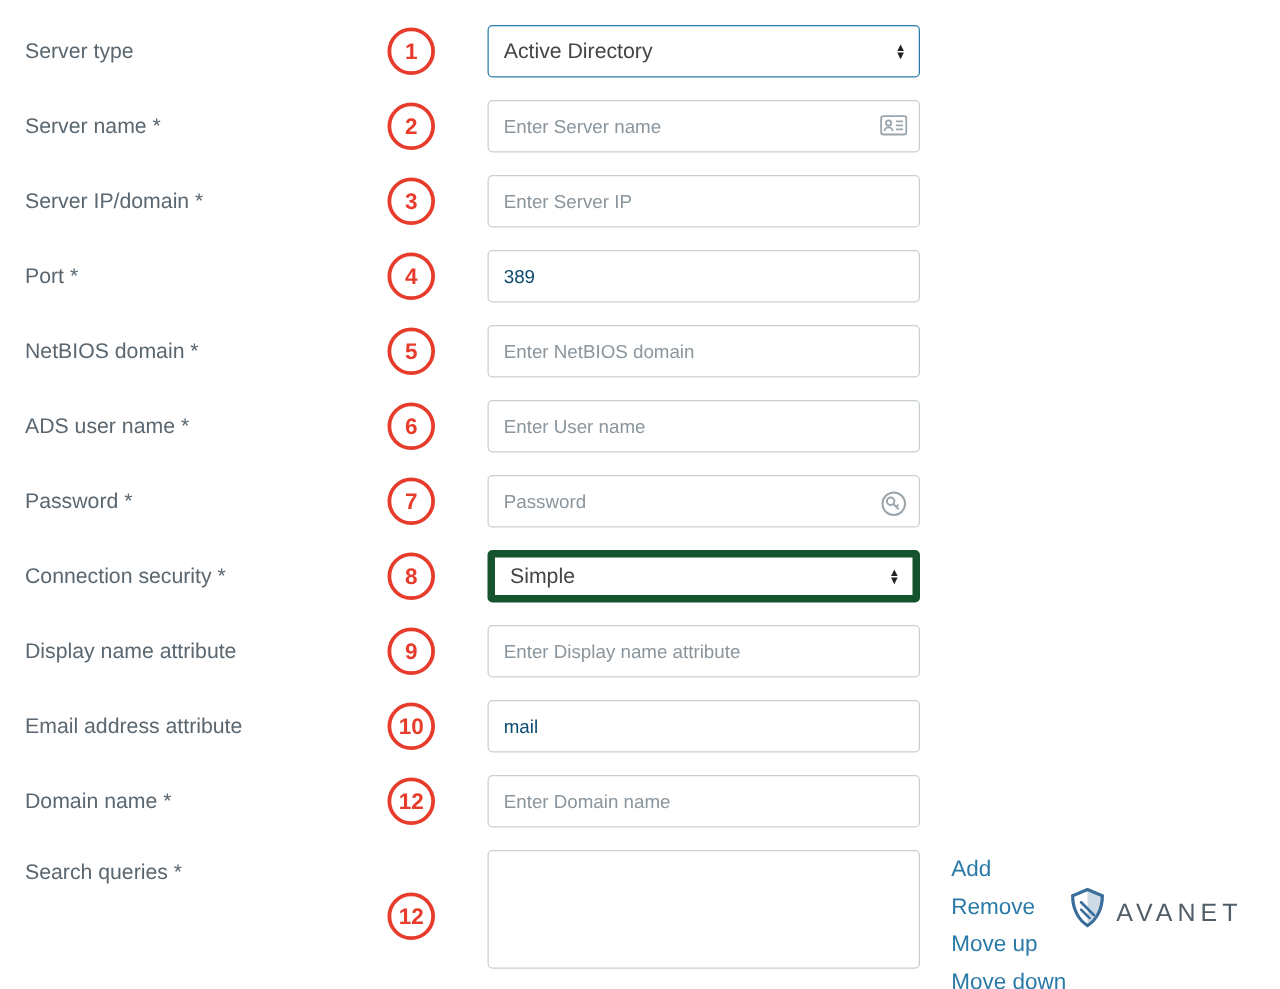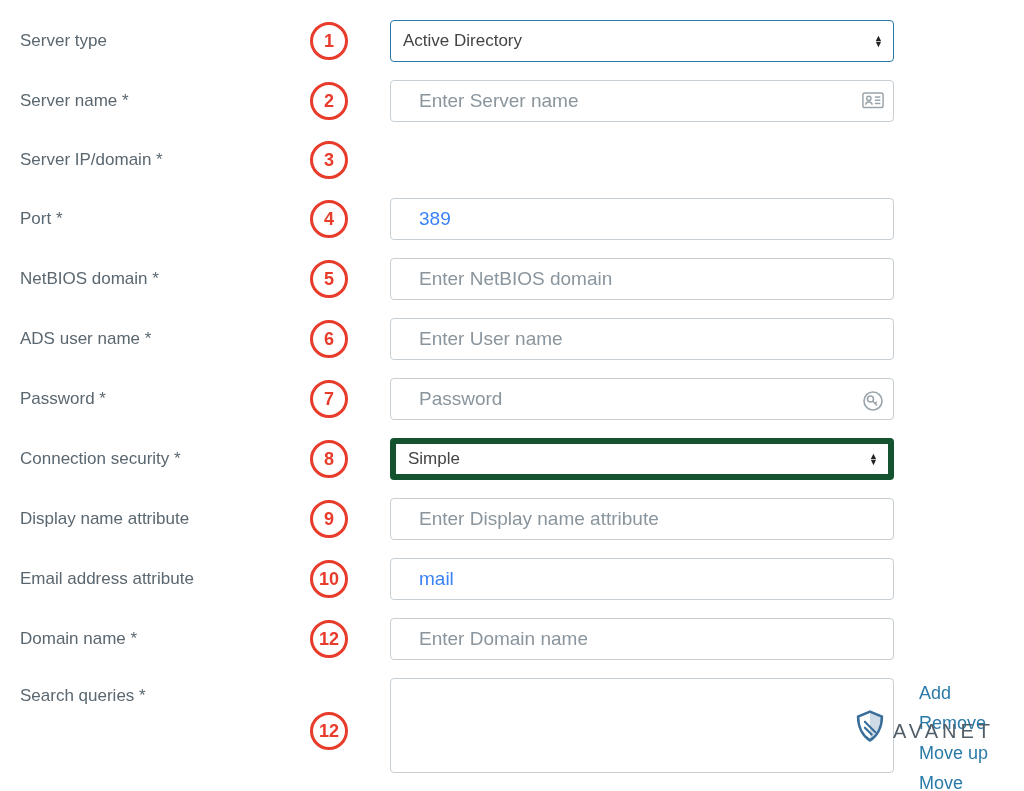--- a/index.html
+++ b/index.html
@@ -36,21 +36,21 @@
     border: 3px solid #e73b2b;
     border-radius: 50%;
     display: flex;
     align-items: center;
     justify-content: center;
     color: #e73b2b;
     font-weight: 700;
     font-size: 18px;
   }
   .input-col {
-    width: 504px;
+    width: 346px;
     flex-shrink: 0;
     position: relative;
   }
   .select-wrap {
     position: relative;
     width: 100%;
     height: 42px;
     border: 1.5px solid #2a7aa8;
     border-radius: 4px;
     background: #fff;
@@ -72,23 +72,23 @@
     line-height: 6px;
     font-size: 9px;
     color: #222;
   }
   input.text-input {
     width: 100%;
     height: 42px;
     border: 1px solid #c7cfd4;
     border-radius: 4px;
     background: #fff;
-    padding: 0 36px 0 28px;
-    font-size: 19px;
-    color: #3b82f6;
+    padding: 0 36px 0 12px;
+    font-size: 15px;
+    color: #0c4a6e;
     outline: none;
   }
   input.text-input::placeholder {
     color: #8a959d;
   }
   .input-icon {
     position: absolute;
     right: 10px;
     top: 50%;
     transform: translateY(-50%);
@@ -176,20 +176,23 @@
       </svg>
     </span>
   </div>
 </div>
 
 <div class="form-row">
   <div class="label-col">Server IP/domain *</div>
   <div class="marker-col">
       <div class="marker">3</div>
     </div>
+  <div class="input-col">
+    <input class="text-input" type="text" placeholder="Enter Server IP" style="">
+  </div>
 </div>
 
 <div class="form-row">
   <div class="label-col">Port *</div>
   <div class="marker-col">
       <div class="marker">4</div>
     </div>
   <div class="input-col">
     <input class="text-input" type="text" value="389" style="">
   </div>

